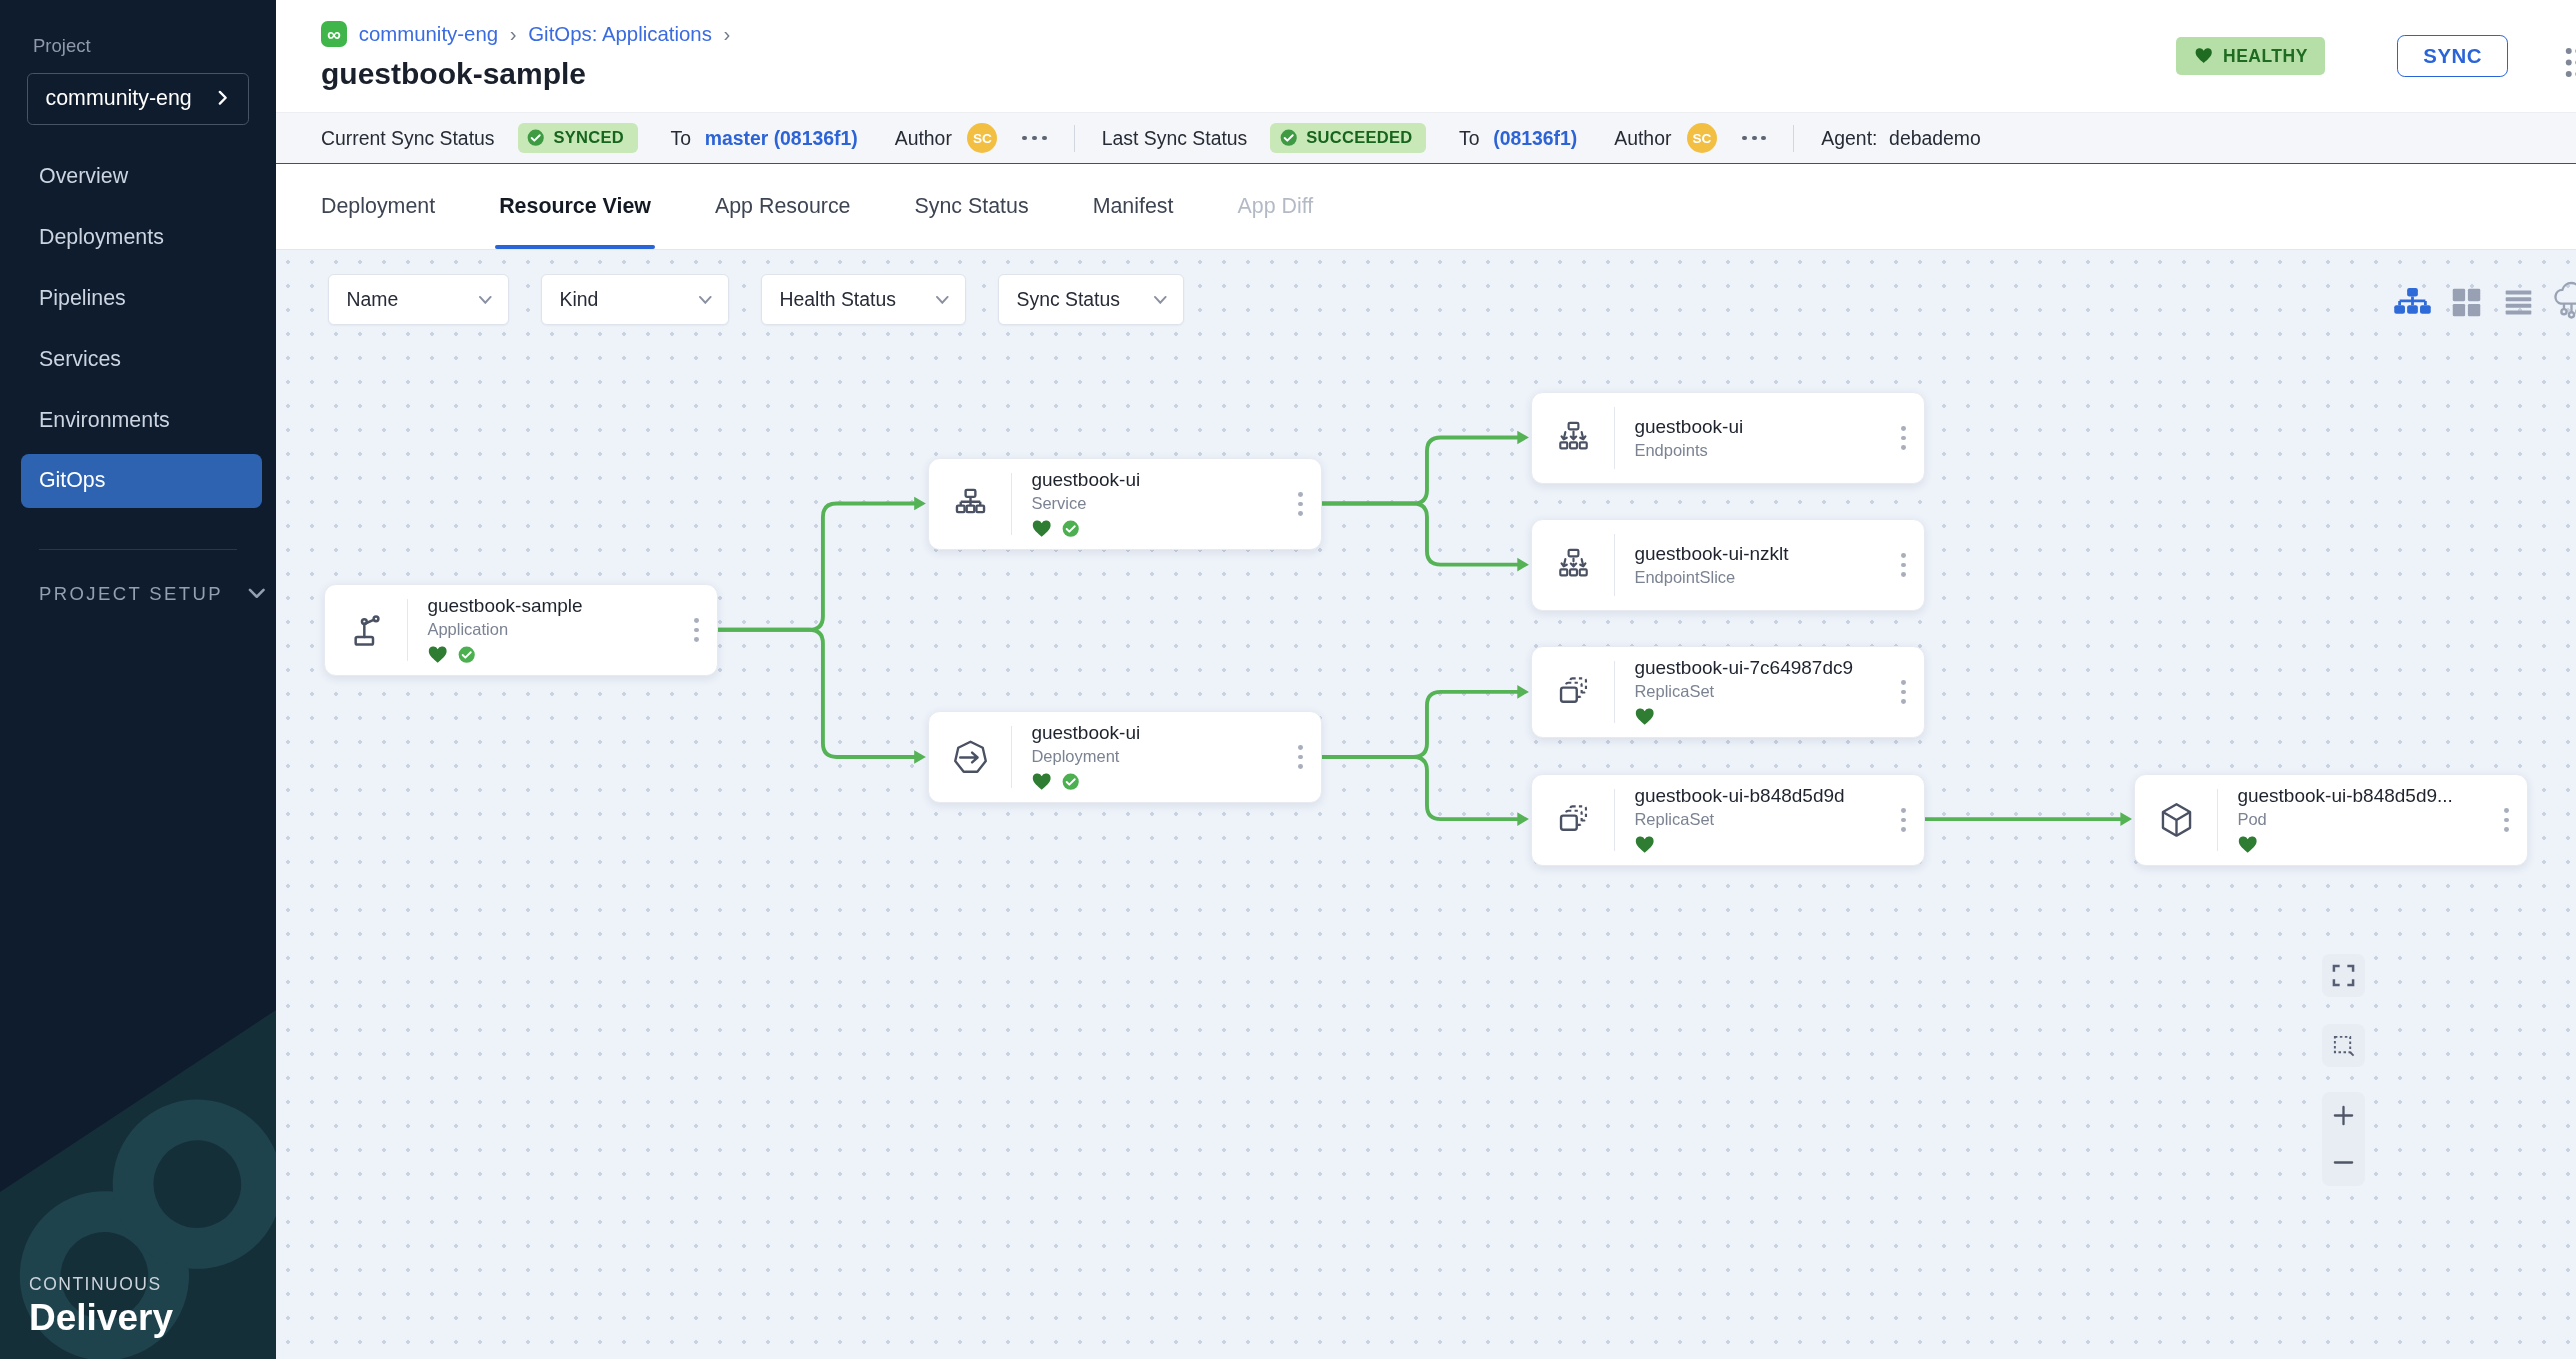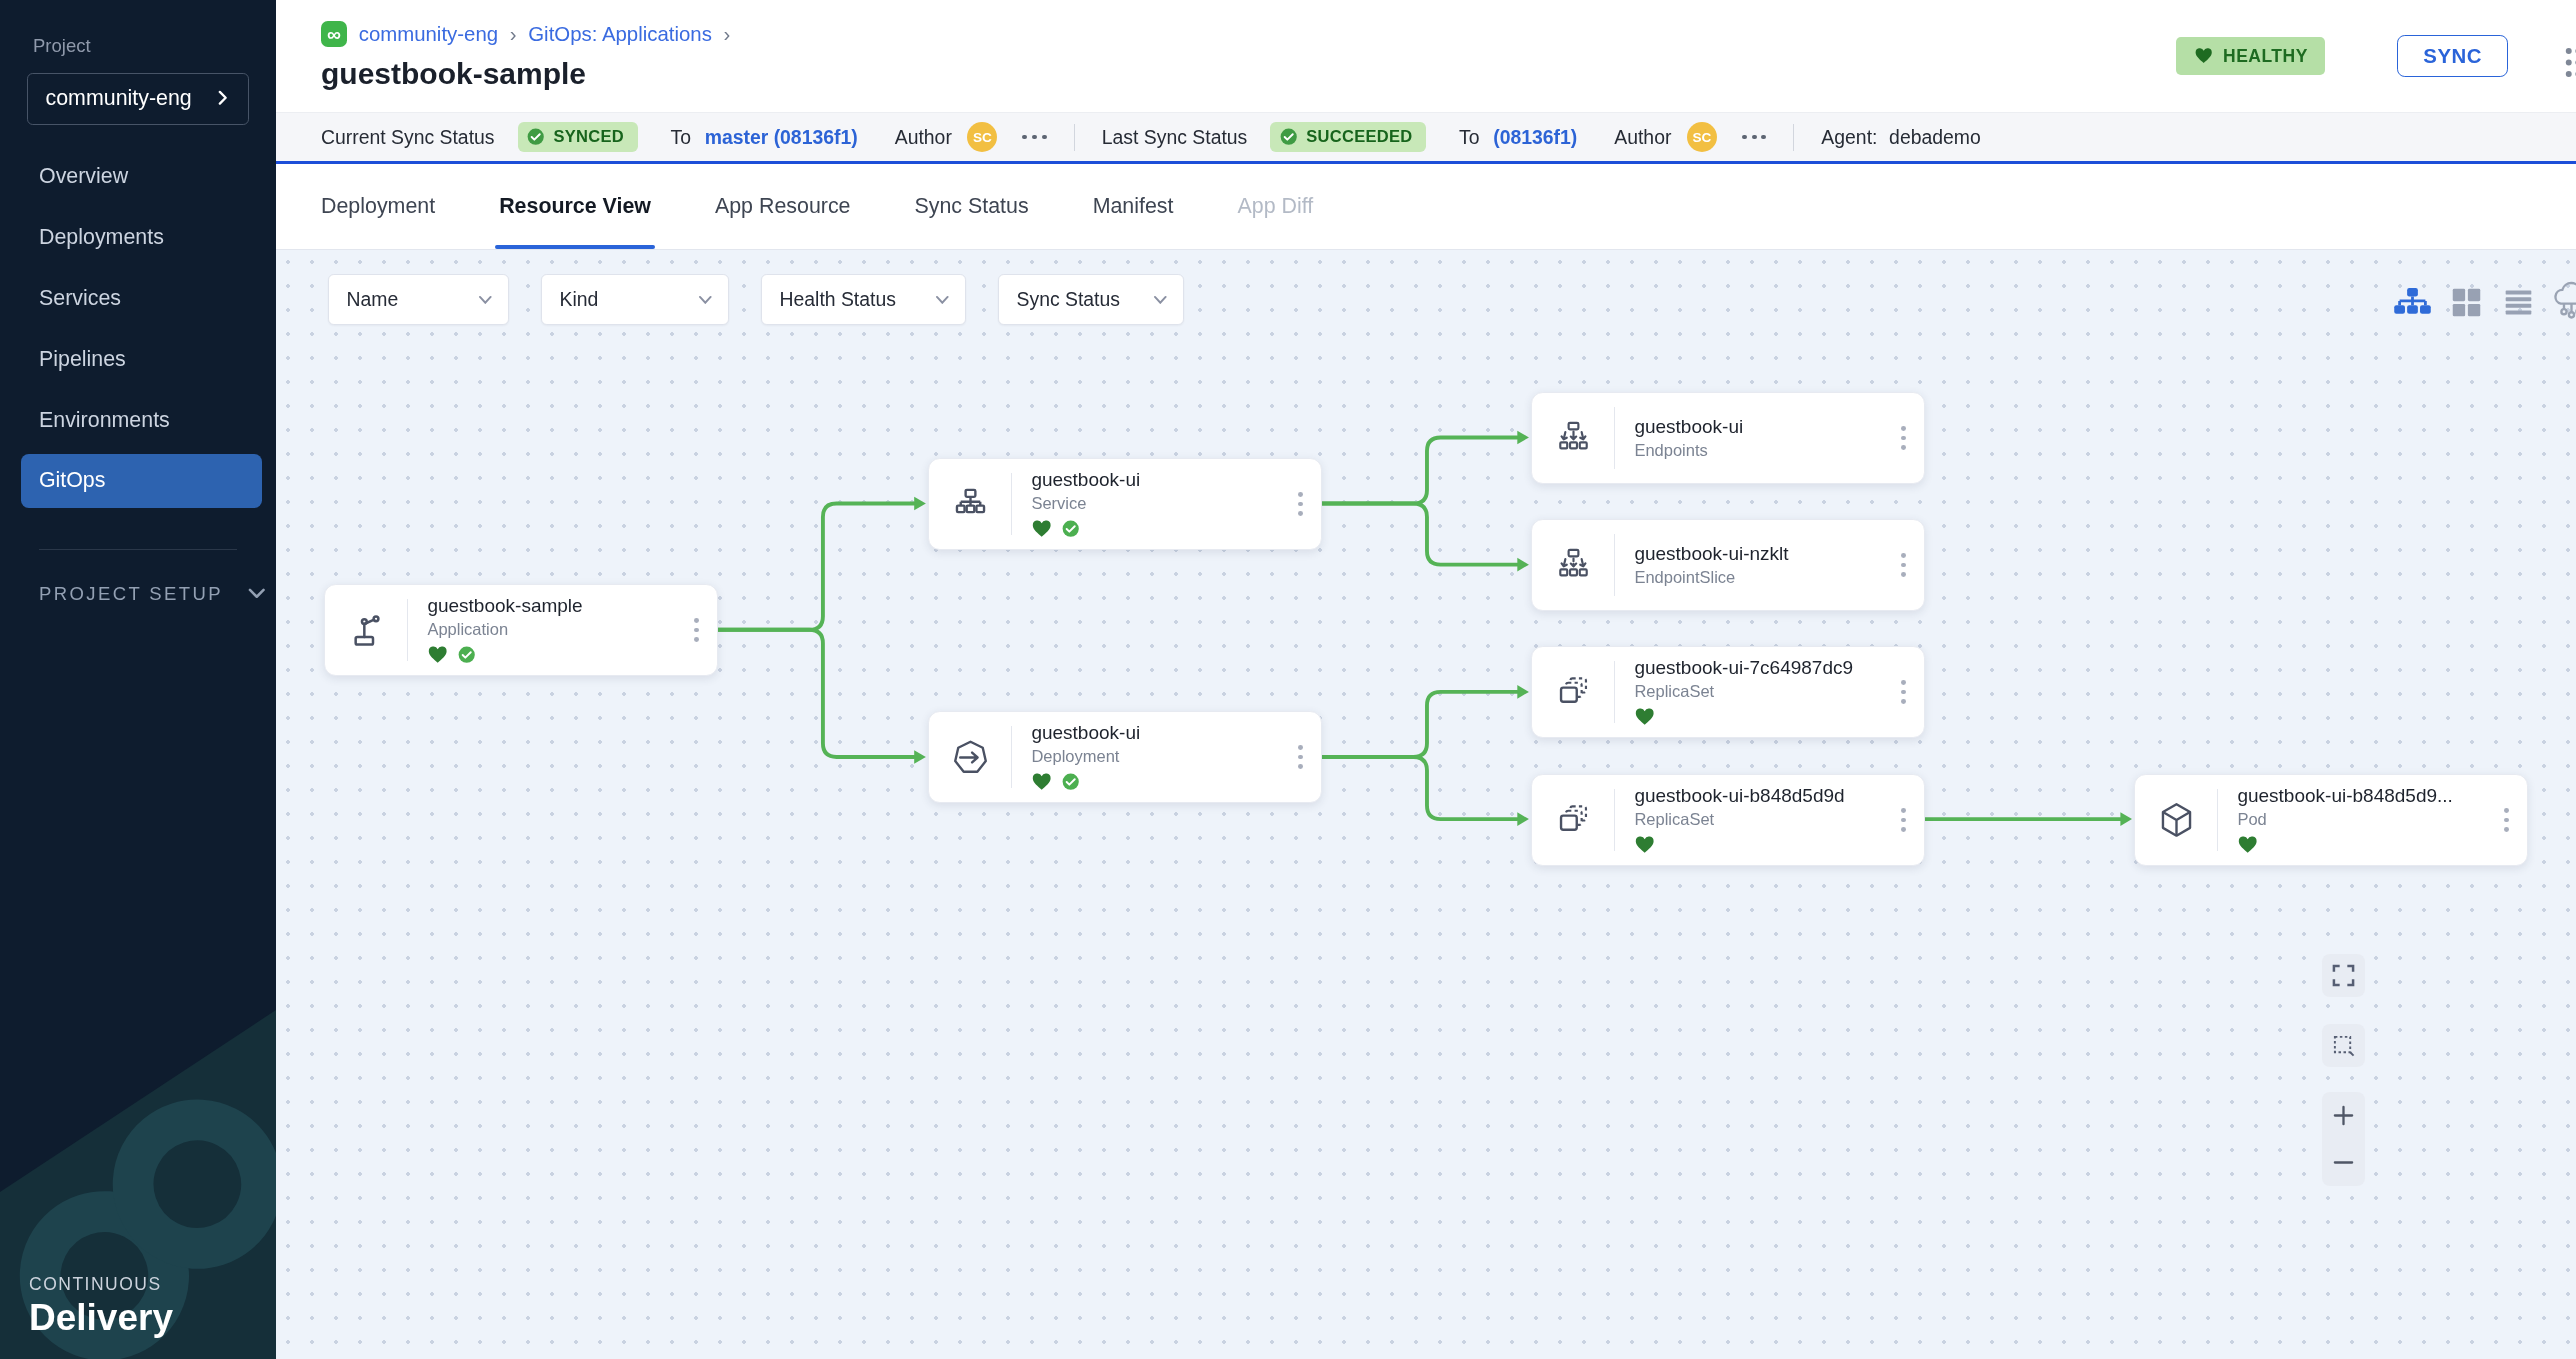--- a/index.html
+++ b/index.html
@@ -34,21 +34,21 @@
   .crumb-link { color:#3a6be0; cursor:pointer; }
   .crumb-sep { color:#70798a; }
   .page-title { margin-top:9.7px; font-size:30px; font-weight:bold; color:#1a202b; }
   .top-actions { position:absolute; top:35px; right:68px; display:flex; align-items:center; gap:72px; }
   .health-badge { display:flex; align-items:center; gap:9.7px; background:#b5dfa6; color:#1e6b21;
     font-size:17.5px; font-weight:bold; padding:8.7px 17.5px; border-radius:4.9px; letter-spacing:0.5px; }
   .sync-btn { background:#fff; border:1.9px solid #2a64d9; color:#2a64d9; font-size:20.4px; font-weight:bold;
     padding:8.7px 25px; border-radius:7.8px; cursor:pointer; font-family:inherit; letter-spacing:0.5px; }
   .header-grip { position:absolute; top:43px; right:-9.7px; cursor:pointer; }
 
-  .statusbar { height:52px; flex:none; background:#f5f6f9; border-top:1px solid #eceef2; border-bottom:3px solid #1d4ed8;
+  .statusbar { height:52px; flex:none; background:#f5f6f9; border-top:1px solid #eceef2; border-bottom:1px solid #1d4ed8;
     display:flex; align-items:center; padding-left:45px; font-size:19.4px; color:#262b35; white-space:nowrap; }
   .sb-label { margin-right:23px; }
   .sb-badge { display:inline-flex; align-items:center; gap:7.8px; background:#c8e8b8; color:#17641c;
     font-size:16.5px; font-weight:bold; padding:5.8px 13.6px 5.8px 8.7px; border-radius:5.8px; margin-right:33px; letter-spacing:0.3px; }
   .sb-to { margin-right:13.6px; }
   .sb-link { color:#2c63d6; font-weight:bold; margin-right:37px; cursor:pointer; }
   .sb-author { margin-right:15.5px; }
   .avatar { width:30px; height:30px; border-radius:50%; background:#f2bf42; color:#fff; font-size:13.6px; font-weight:bold;
     display:inline-flex; align-items:center; justify-content:center; margin-right:25px; flex:none; }
   .dots-menu { display:inline-flex; gap:4.9px; margin-right:27px; cursor:pointer; }
@@ -109,24 +109,24 @@
       </span>
     </div>
     <div class="nav">
       <div class="nav-item">
           <span>Overview</span>
         </div>
       <div class="nav-item">
           <span>Deployments</span>
         </div>
       <div class="nav-item">
+          <span>Pipelines</span>
+        </div>
+      <div class="nav-item">
           <span>Services</span>
-        </div>
-      <div class="nav-item">
-          <span>Pipelines</span>
         </div>
       <div class="nav-item">
           <span>Environments</span>
         </div>
       <div class="nav-item active">
           <span>GitOps</span>
         </div>
     </div>
     <div class="side-divider"></div>
     <div class="project-setup">

